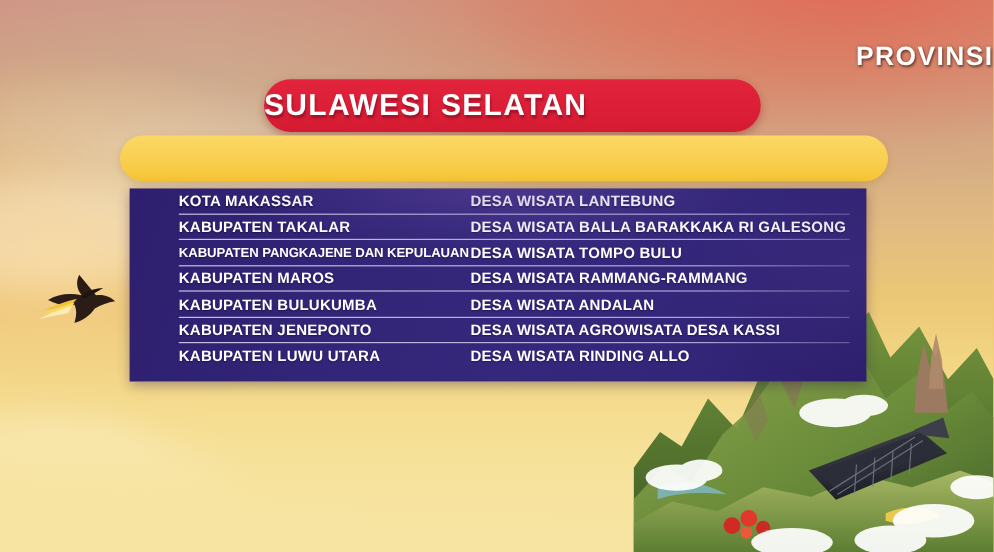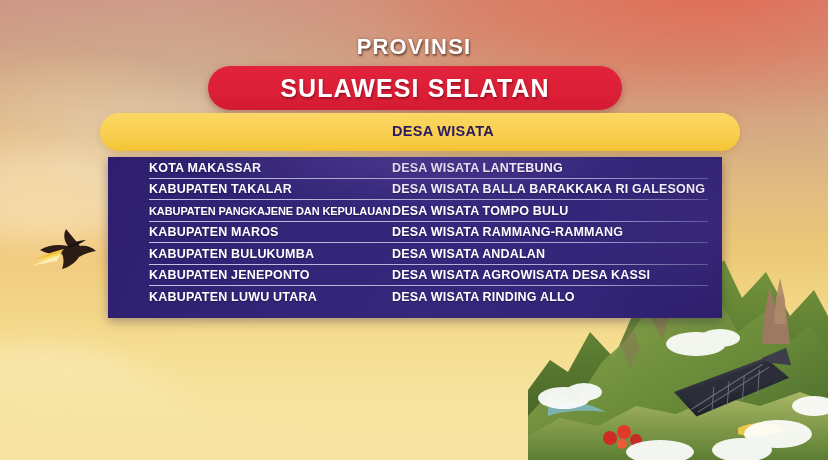--- a/index.html
+++ b/index.html
@@ -55,30 +55,30 @@
   .cloud.soft{filter:blur(14px);opacity:.85;}
 
   
   .bird{position:absolute;left:24px;top:216px;width:86px;height:72px;}
 
   
   .landscape{position:absolute;right:0;bottom:0;width:300px;height:240px;}
 
   
   .provinsi{
-    position:absolute;left:0;right:0;top:34px;text-align:center;
+    position:absolute;left:0;right:0;top:34px;text-align:right;
     font-size:22px;font-weight:bold;letter-spacing:1.2px;color:#ffffff;
     text-shadow:1px 2px 2px rgba(60,30,20,.60), 0 0 3px rgba(90,50,30,.45);
   }
   .pill{
-    position:absolute;left:208px;top:66px;width:414px;height:44px;
+    position:absolute;left:220px;top:66px;width:414px;height:44px;
     border-radius:26px;
     background:linear-gradient(to bottom,#e1233c 0%,#dd2038 45%,#d41b32 100%);
     box-shadow:0 3px 7px rgba(110,20,30,.35);
-    display:flex;align-items:center;justify-content:center;
+    display:flex;align-items:center;
   }
   .pill-text{
     font-size:25px;font-weight:bold;color:#fff;letter-spacing:1.1px;
     text-shadow:1px 2px 2px rgba(110,10,25,.55);
   }
 
   
   .hdrbar{
     position:absolute;left:100px;top:113px;width:640px;height:38px;
     border-radius:19px;
@@ -214,21 +214,20 @@
   </svg>
 </div>
 
 <div class="provinsi">PROVINSI</div>
 
 <div class="pill">
   <span class="pill-text">SULAWESI SELATAN</span>
 </div>
 
 <div class="hdrbar">
-  <span class="hdr-col2">DESA WISATA</span>
 </div>
 
 <div class="panel">
   <div class="rows" id="rows">
       <div class="row">
         <span class="c1">KOTA MAKASSAR</span>
         <span class="c2">DESA WISATA LANTEBUNG</span>
         <div class="sep"></div>
       </div>
       <div class="row">

